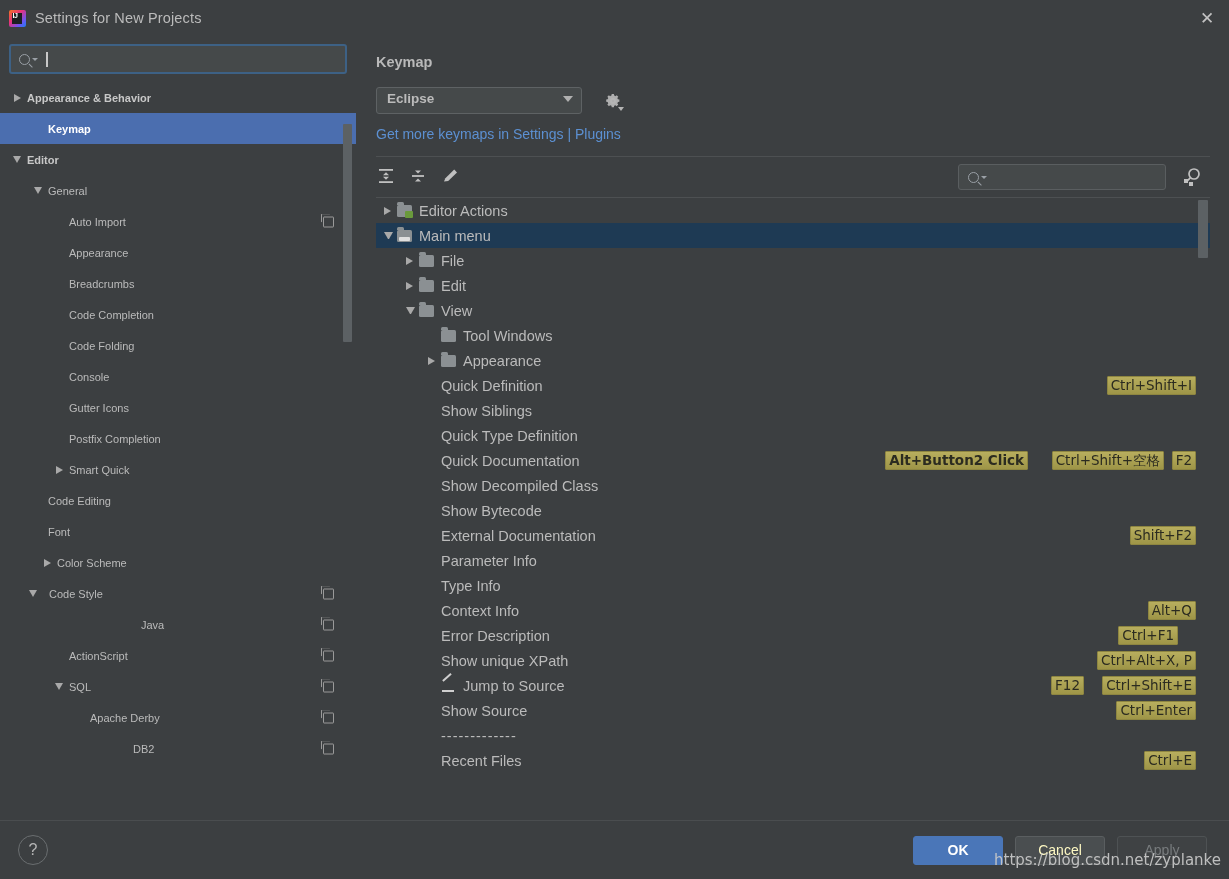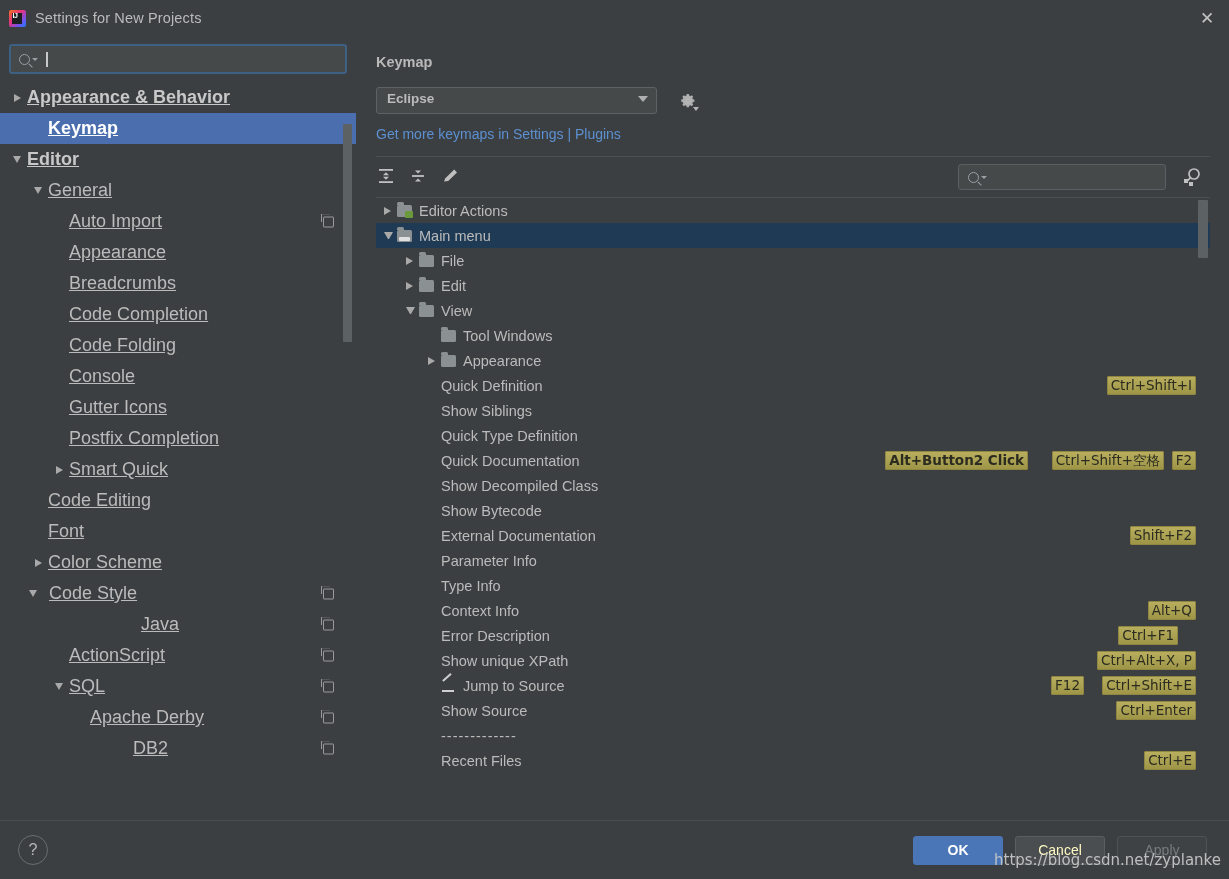--- a/index.html
+++ b/index.html
@@ -86,21 +86,21 @@
     width: 1.5px; height: 15px; background: #c8c8c8; margin-left: 8px;
   }
 
   .tree {
     flex: 1 1 auto; overflow: hidden; position: relative;
     padding-top: 2px;
   }
   .trow {
     height: 31px; display: flex; align-items: center;
     padding-right: 18px; position: relative; cursor: default;
-    font-size: 18px; color: #bbbbbb; text-decoration: underline;
+    font-size: 11px; color: #bbbbbb;
   }
   .trow.sel { background: #4b6eaf; color: #ffffff; }
   .trow.bold { font-weight: bold; color: #c8c8c8; }
   .trow.sel.bold { color: #ffffff; }
   .tw-arrow {
     width: 14px; flex: 0 0 14px; display: flex; align-items: center;
     justify-content: center; margin-right: 3px;
   }
   .arr-r { width:0;height:0;border-top:4.5px solid transparent;border-bottom:4.5px solid transparent;border-left:7px solid #a9a9a9; }
   .arr-d { width:0;height:0;border-left:4.5px solid transparent;border-right:4.5px solid transparent;border-top:7px solid #a9a9a9; }
@@ -121,21 +121,21 @@
 
   
   .main {
     flex: 1 1 auto; background: #3c3f41;
     padding: 18px 19px 0 20px;
     display: flex; flex-direction: column; min-width: 0;
   }
   .panel-title { font-size: 14.5px; font-weight: bold; color: #b9b9b9; margin-bottom: 17px; }
   .combo-row { display: flex; align-items: center; margin-bottom: 12px; }
   .combo {
-    width: 281px; height: 27px; background: #45494a;
+    width: 206px; height: 27px; background: #45494a;
     border: 1px solid #5e6264; border-radius: 3px;
     display: flex; align-items: center; justify-content: space-between;
     padding: 0 8px 4px 10px; font-size: 13.5px; font-weight: bold; color: #bbbbbb;
     cursor: pointer;
   }
   .combo-caret { width:0;height:0;border-left:5px solid transparent;border-right:5px solid transparent;border-top:6px solid #b0b0b0; }
   .gear {
     margin-left: 22px; width: 18px; height: 18px; position: relative; cursor: pointer;
   }
   .link { font-size: 14px; color: #5c90d2; cursor: pointer; margin-bottom: 14px; }
@@ -321,21 +321,21 @@
             <span>Smart Quick</span>
           </div>
           <div class="trow" style="padding-left: 31px;">
             <span class="tw-arrow"></span>
             <span>Code Editing</span>
           </div>
           <div class="trow" style="padding-left: 31px;">
             <span class="tw-arrow"></span>
             <span>Font</span>
           </div>
-          <div class="trow" style="padding-left: 31px;">
+          <div class="trow" style="padding-left: 40px;">
             <span class="tw-arrow">
               <span class="arr-r"></span>
             </span>
             <span>Color Scheme</span>
           </div>
           <div class="trow" style="padding-left: 26px; gap: 6px;">
             <span class="tw-arrow">
               <span class="arr-d"></span>
             </span>
             <span>Code Style</span>

